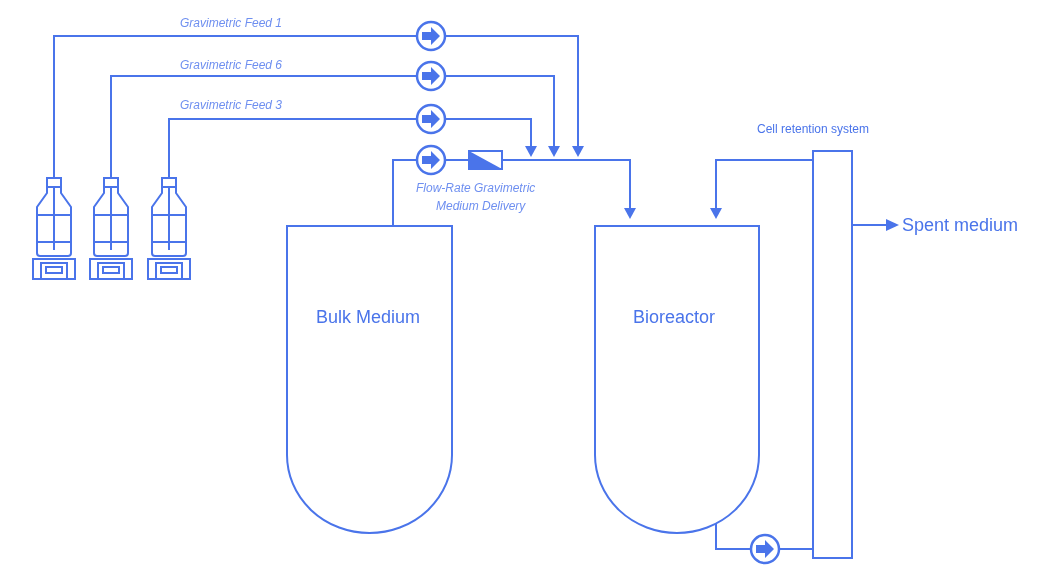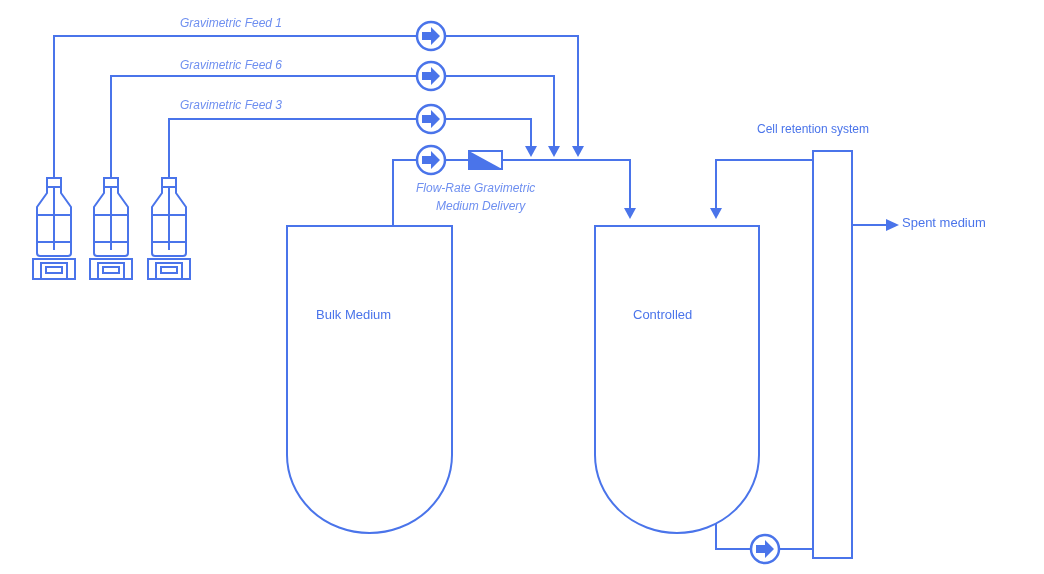--- a/index.html
+++ b/index.html
@@ -1,21 +1,21 @@
 <!DOCTYPE html>
 <html><head>
 <meta charset="utf-8">
 <style>
   html,body{margin:0;padding:0;background:#ffffff;}
   body{width:1044px;height:574px;overflow:hidden;position:relative;font-family:"Liberation Sans",sans-serif;}
   svg{position:absolute;left:0;top:0;}
   .ln{stroke:#4a74ea;stroke-width:2;fill:none;}
   .fill{fill:#4a74ea;}
   .lbl{position:absolute;color:#6e8ff0;font-size:12px;white-space:nowrap;line-height:14px;font-style:italic;}
-  .big{position:absolute;color:#4a74ea;font-size:13px;white-space:nowrap;}
+  .big{position:absolute;color:#4a74ea;font-size:18px;white-space:nowrap;}
 </style>
 </head>
 <body>
 
 <svg width="1044" height="574" viewBox="0 0 1044 574">
 
   <g>
     <path class="ln" d="M54,178 V36 H416"></path>
     <path class="ln" d="M446,36 H578 V146"></path>
   </g>
@@ -107,15 +107,15 @@
   <path class="ln" d="M852,225 H888"></path>
   <polygon class="fill" points="886,219 899,225 886,231"></polygon>
 </svg>
 
 <div class="lbl" style="left:180px;top:16px;">Gravimetric Feed 1</div>
 <div class="lbl" style="left:180px;top:58px;">Gravimetric Feed 6</div>
 <div class="lbl" style="left:180px;top:98px;">Gravimetric Feed 3</div>
 <div class="lbl" style="left:416px;top:181px;">Flow-Rate Gravimetric</div>
 <div class="lbl" style="left:436px;top:199px;">Medium Delivery</div>
 <div class="big" style="left:316px;top:307px;text-align:center;">Bulk Medium</div>
-<div class="big" style="left:633px;top:307px;">Controlled</div>
+<div class="big" style="left:633px;top:307px;">Bioreactor</div>
 <div class="big" style="left:757px;top:122px;font-size:12px;">Cell retention system</div>
 <div class="big" style="left:902px;top:215px;">Spent medium</div>
 
 </body></html>

